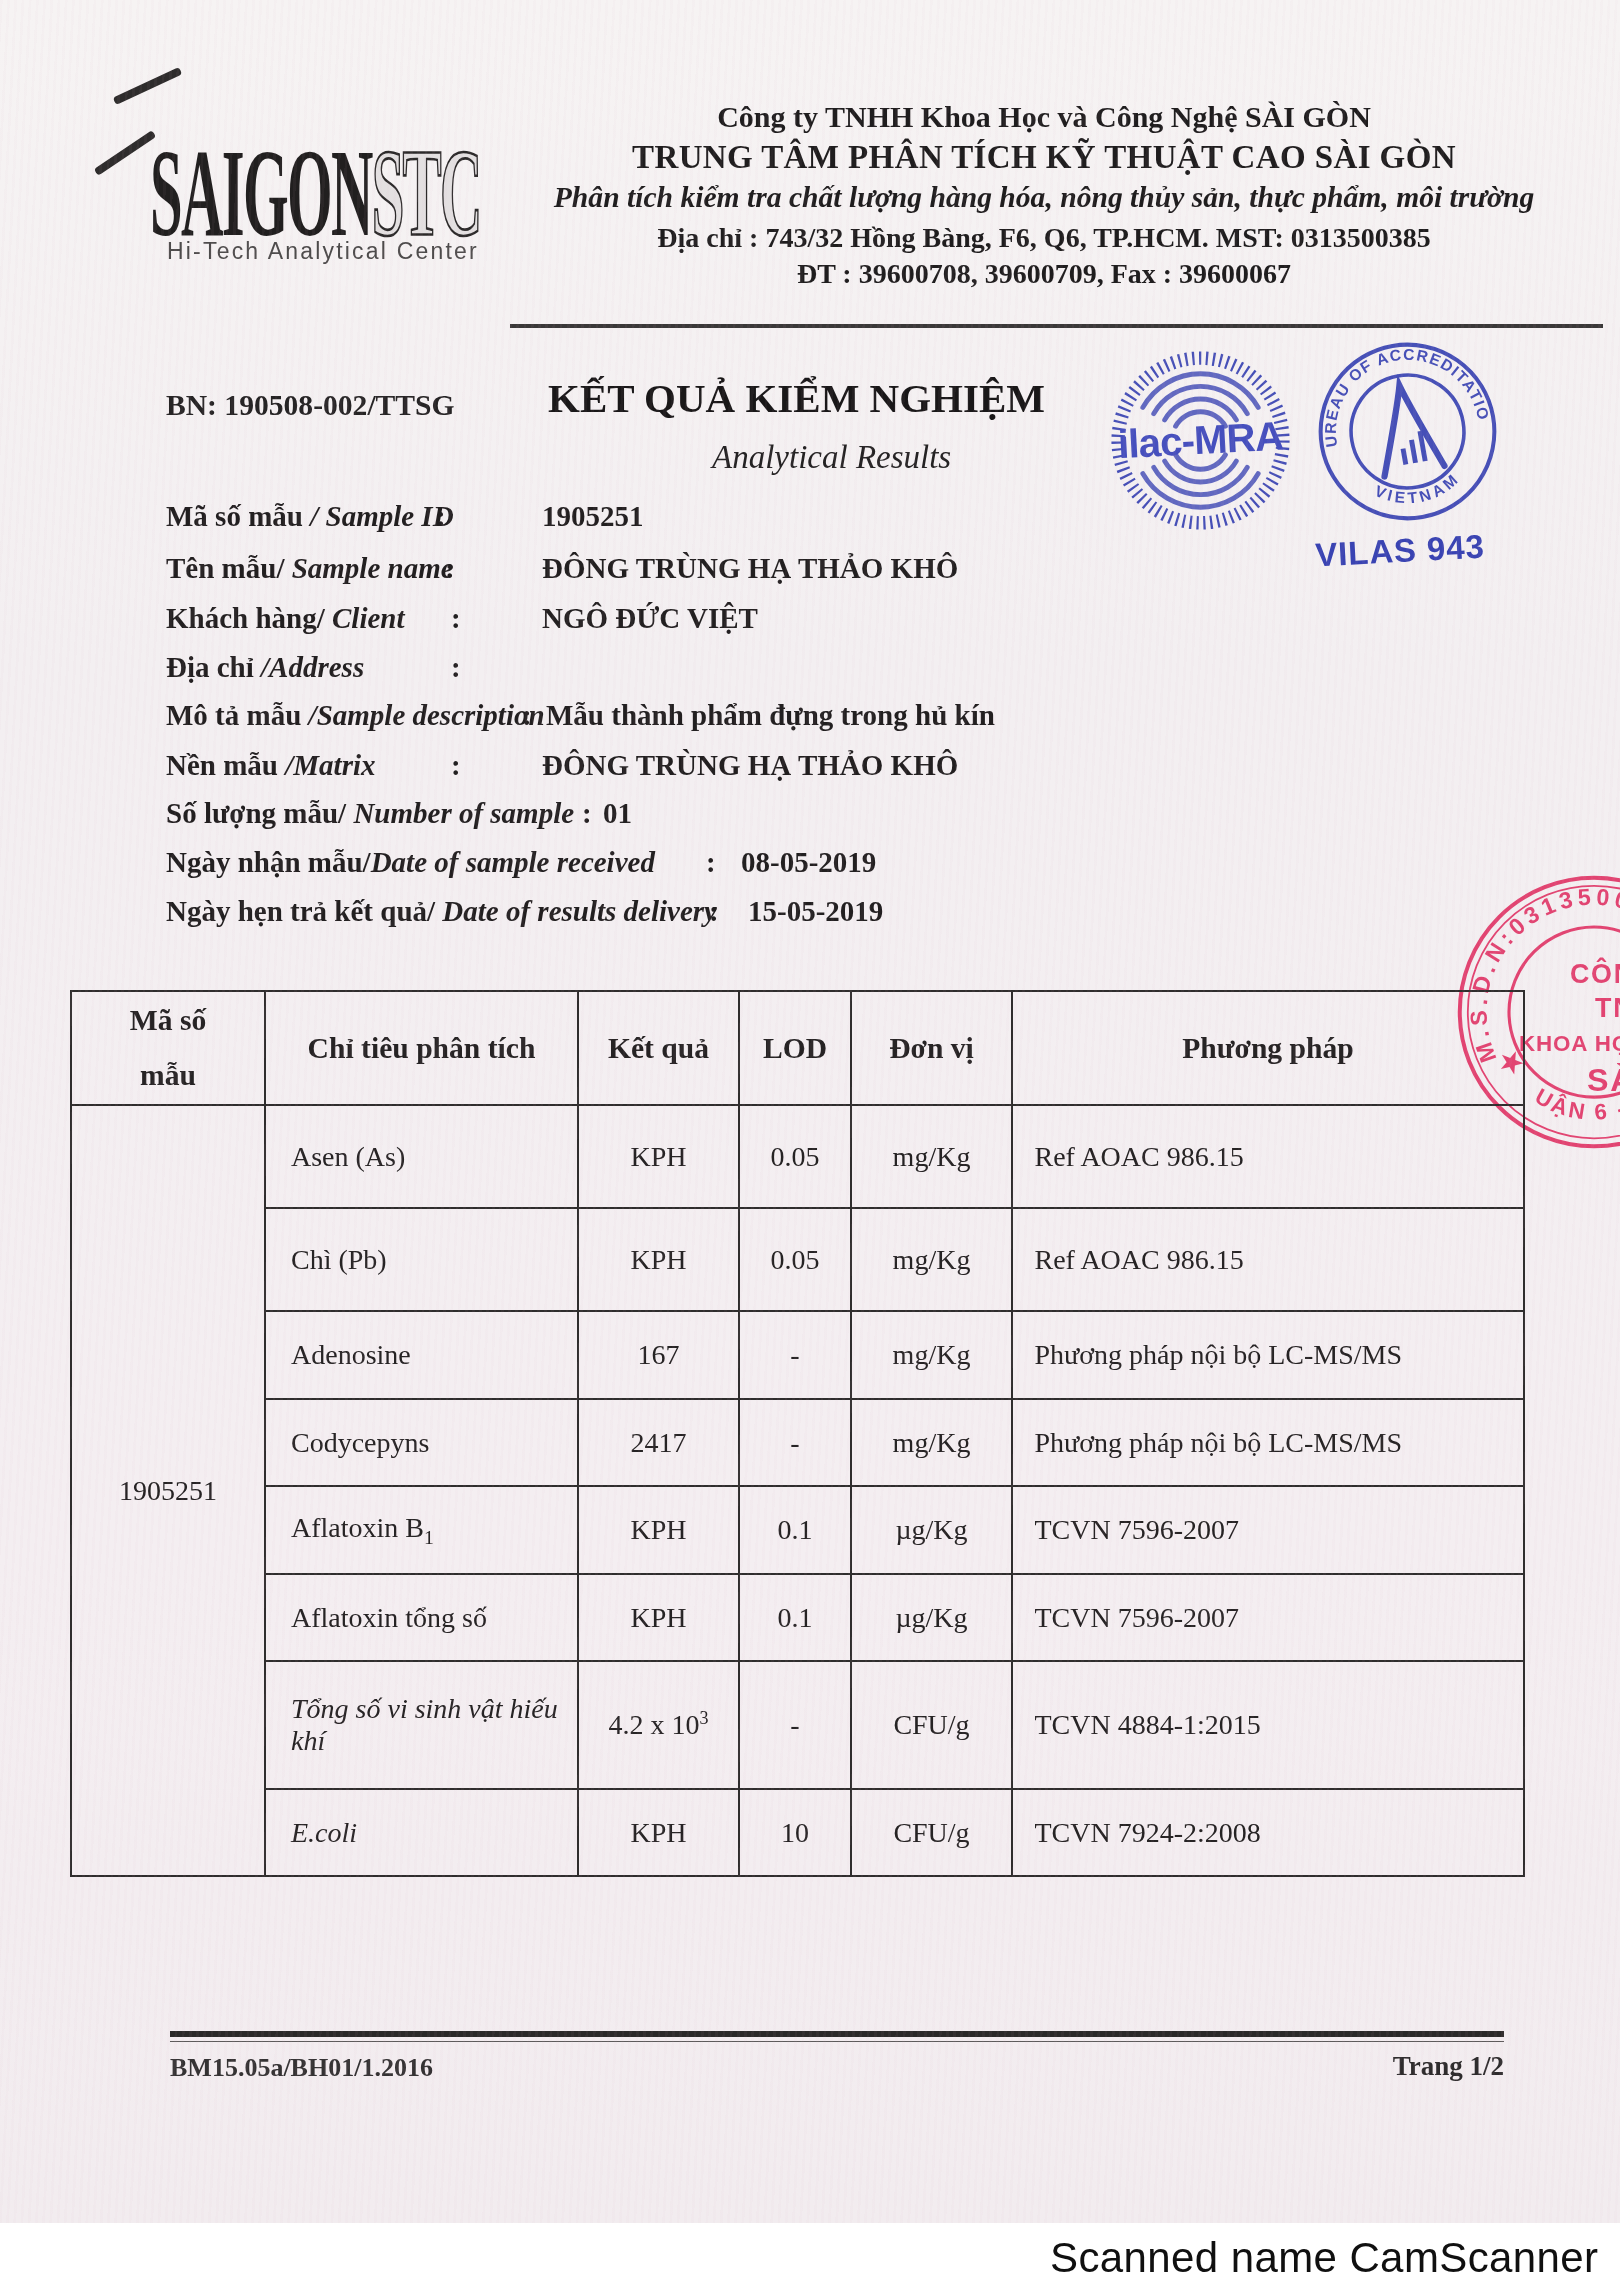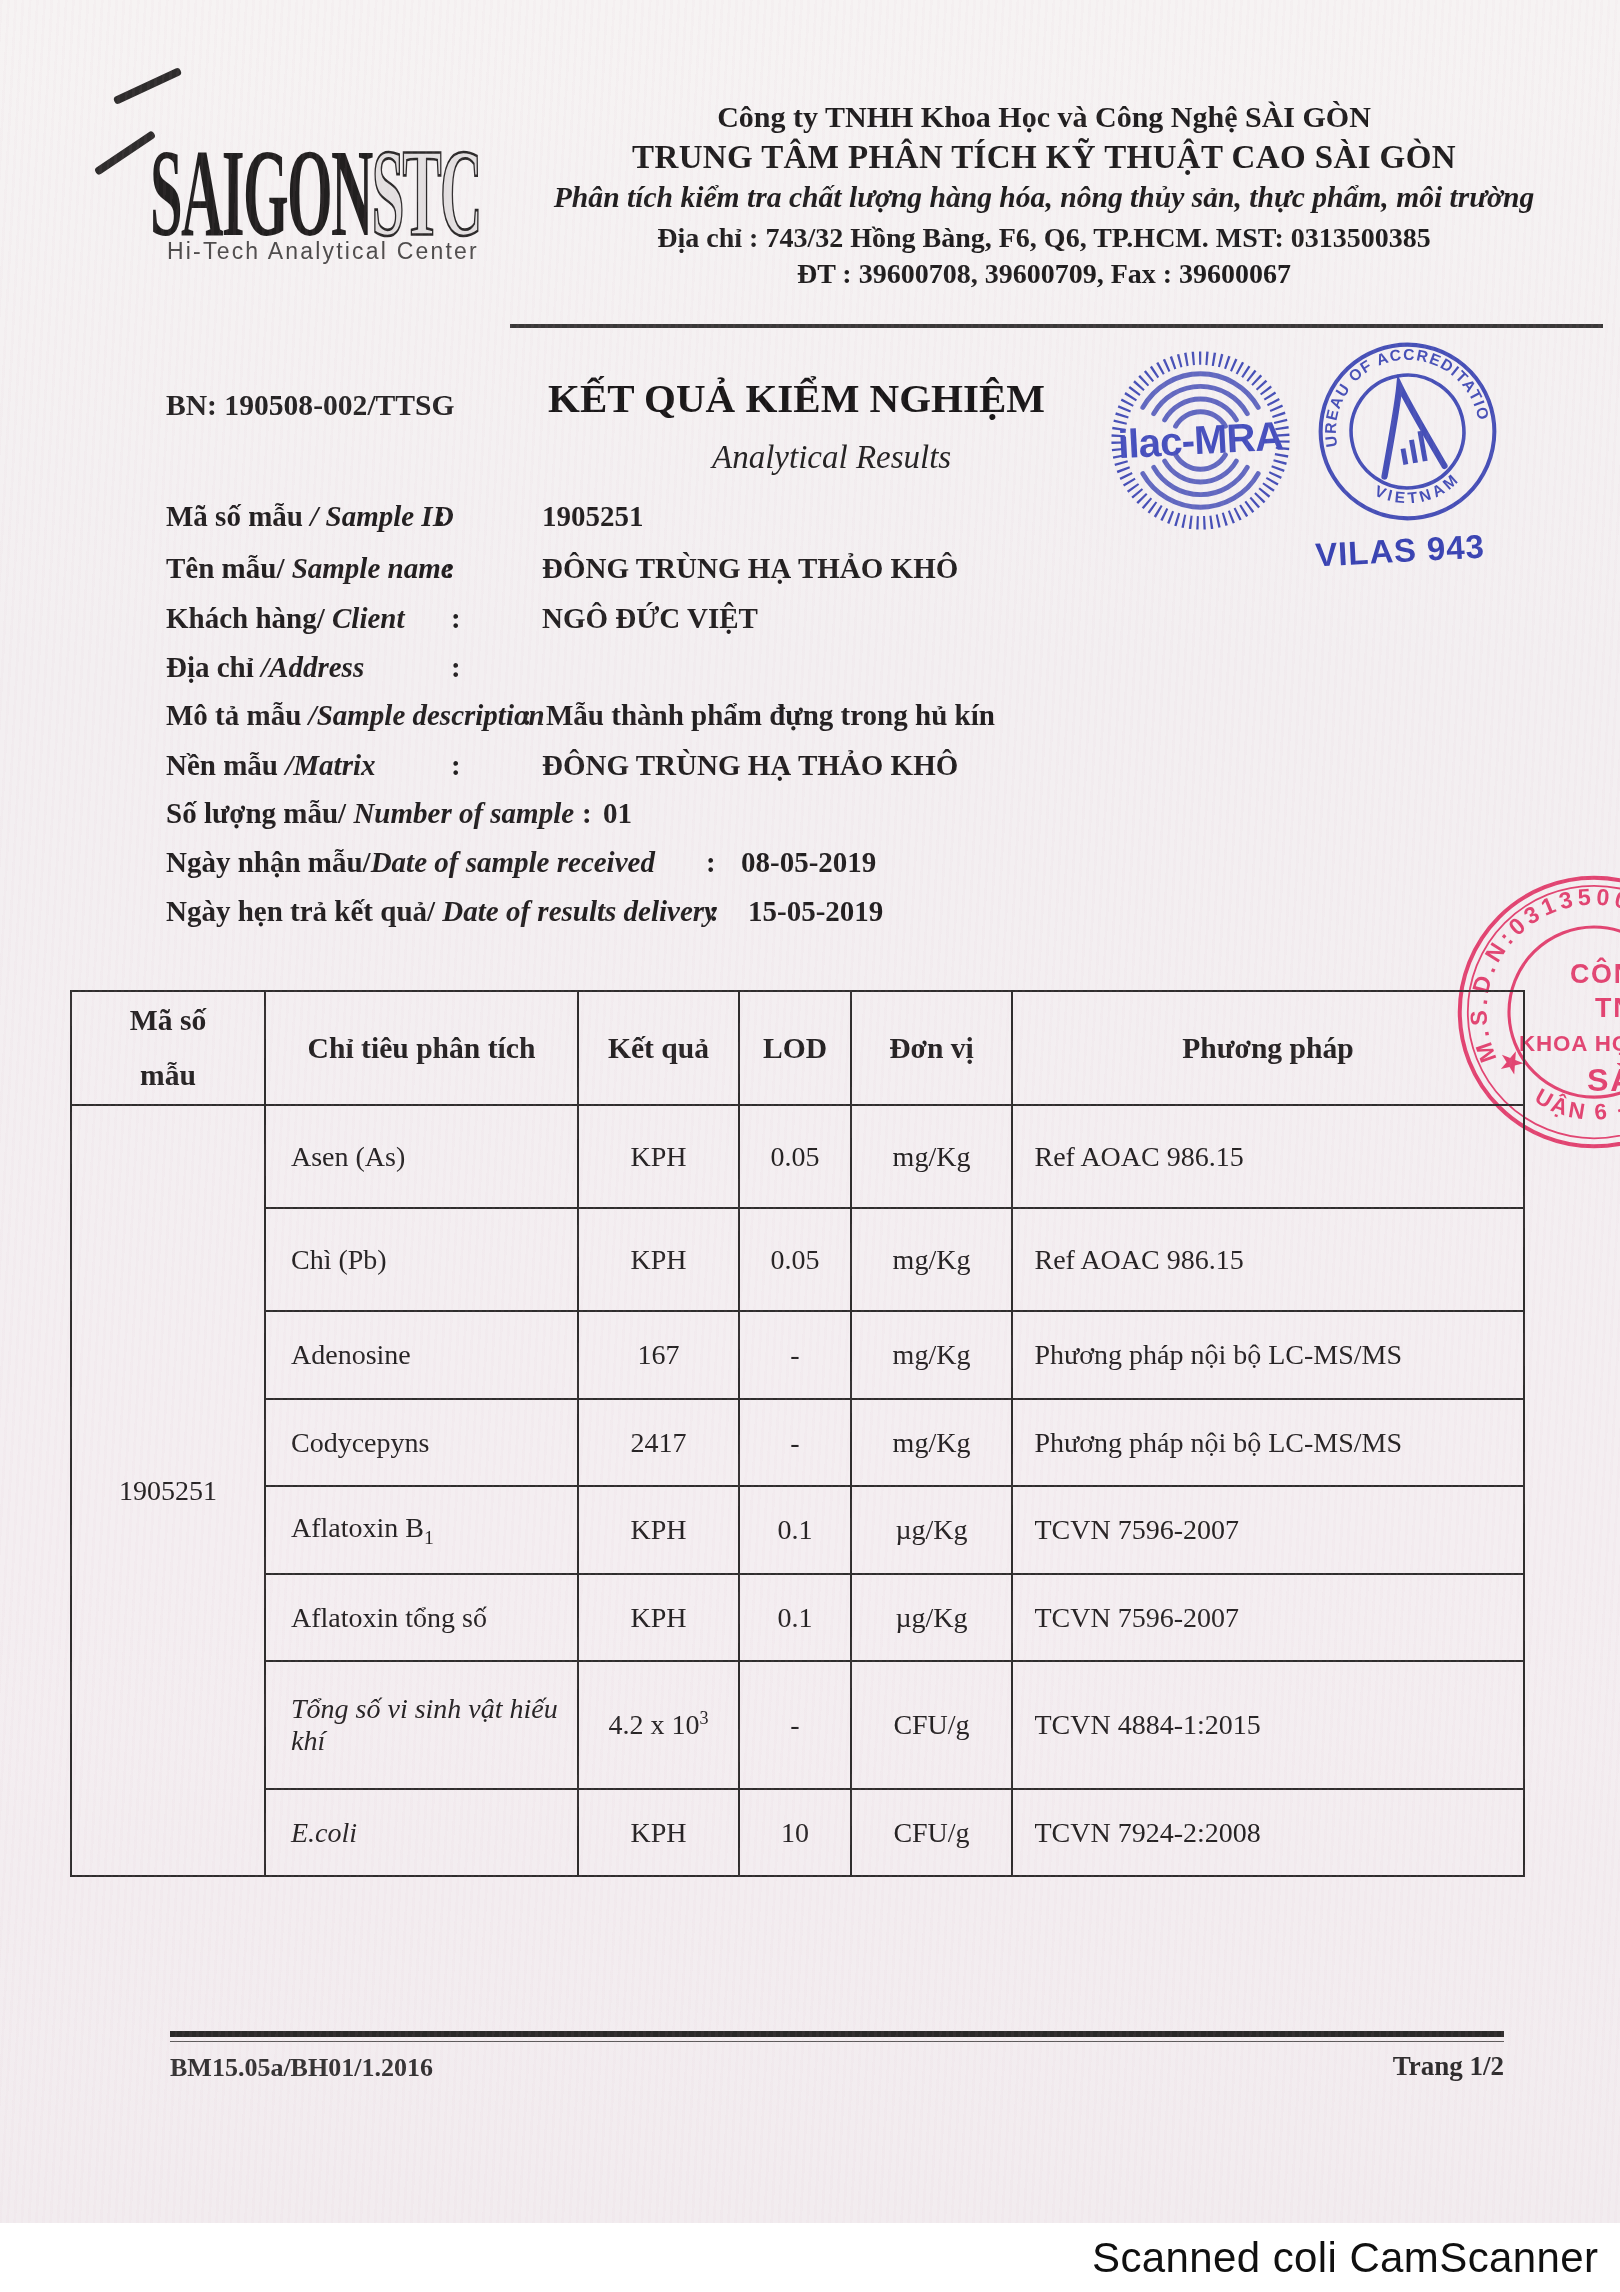--- a/index.html
+++ b/index.html
@@ -290,16 +290,16 @@
       </tr>
     </tbody>
       </table>
 
     <div class="foot-rule"></div>
     <div class="foot-code">BM15.05a/BH01/1.2016</div>
     <div class="foot-page">Trang 1/2</div>
   </div>
 
   <div class="cam-strip">
-    <span class="cam-text">Scanned coli CamScanner</span>
+    <span class="cam-text">Scanned name CamScanner</span>
   </div>
 </div>
 
 
 </body></html>

